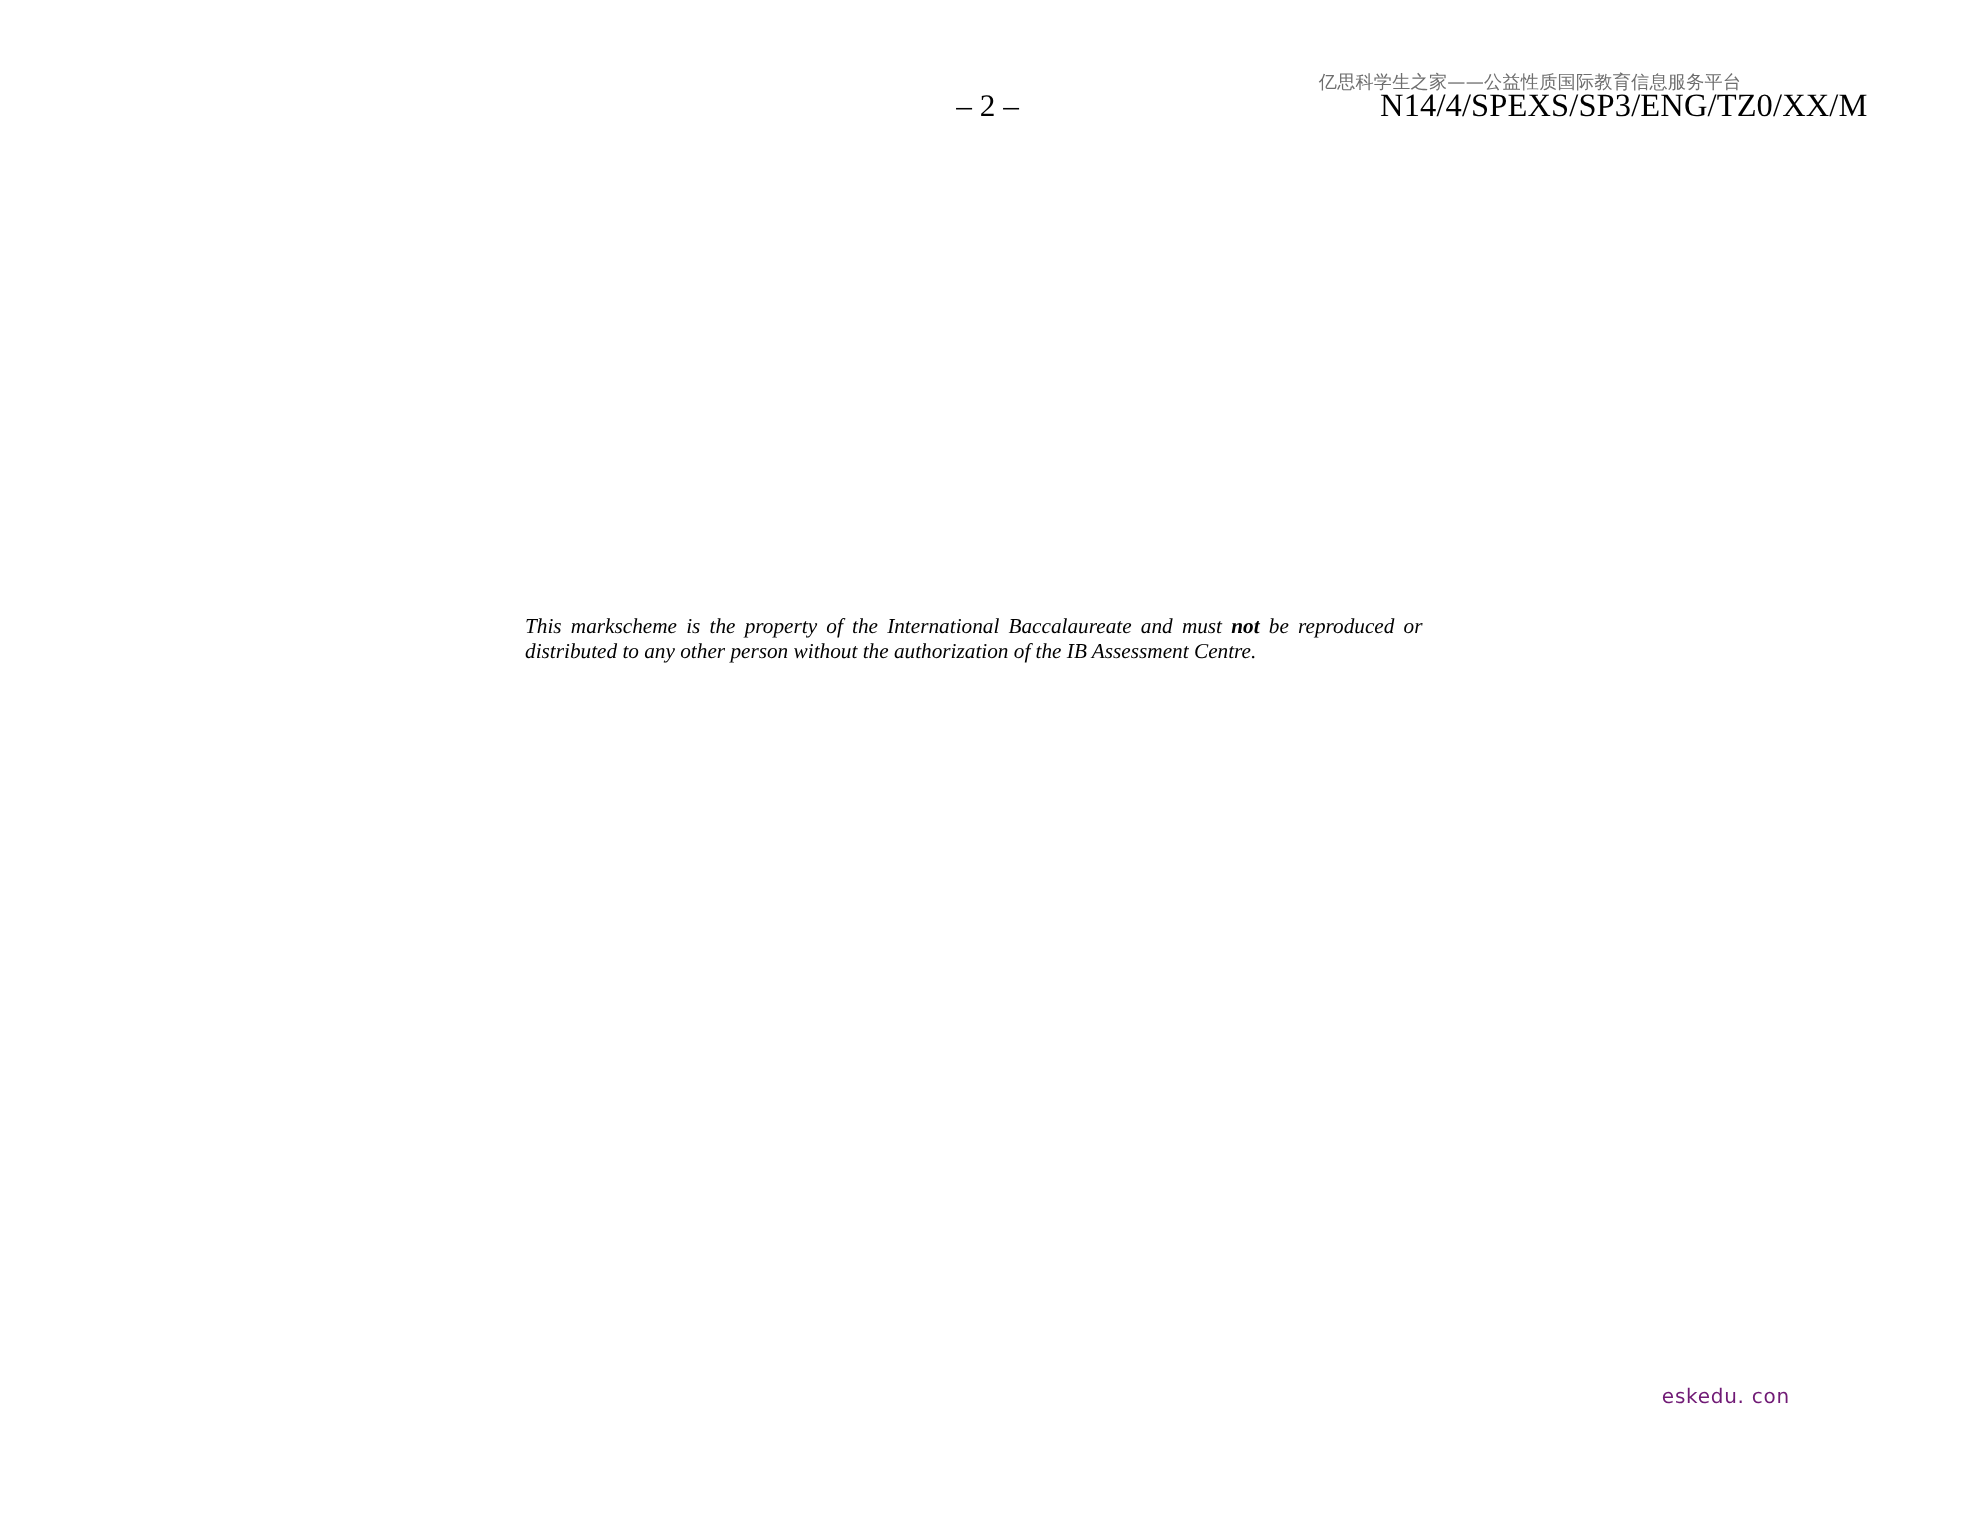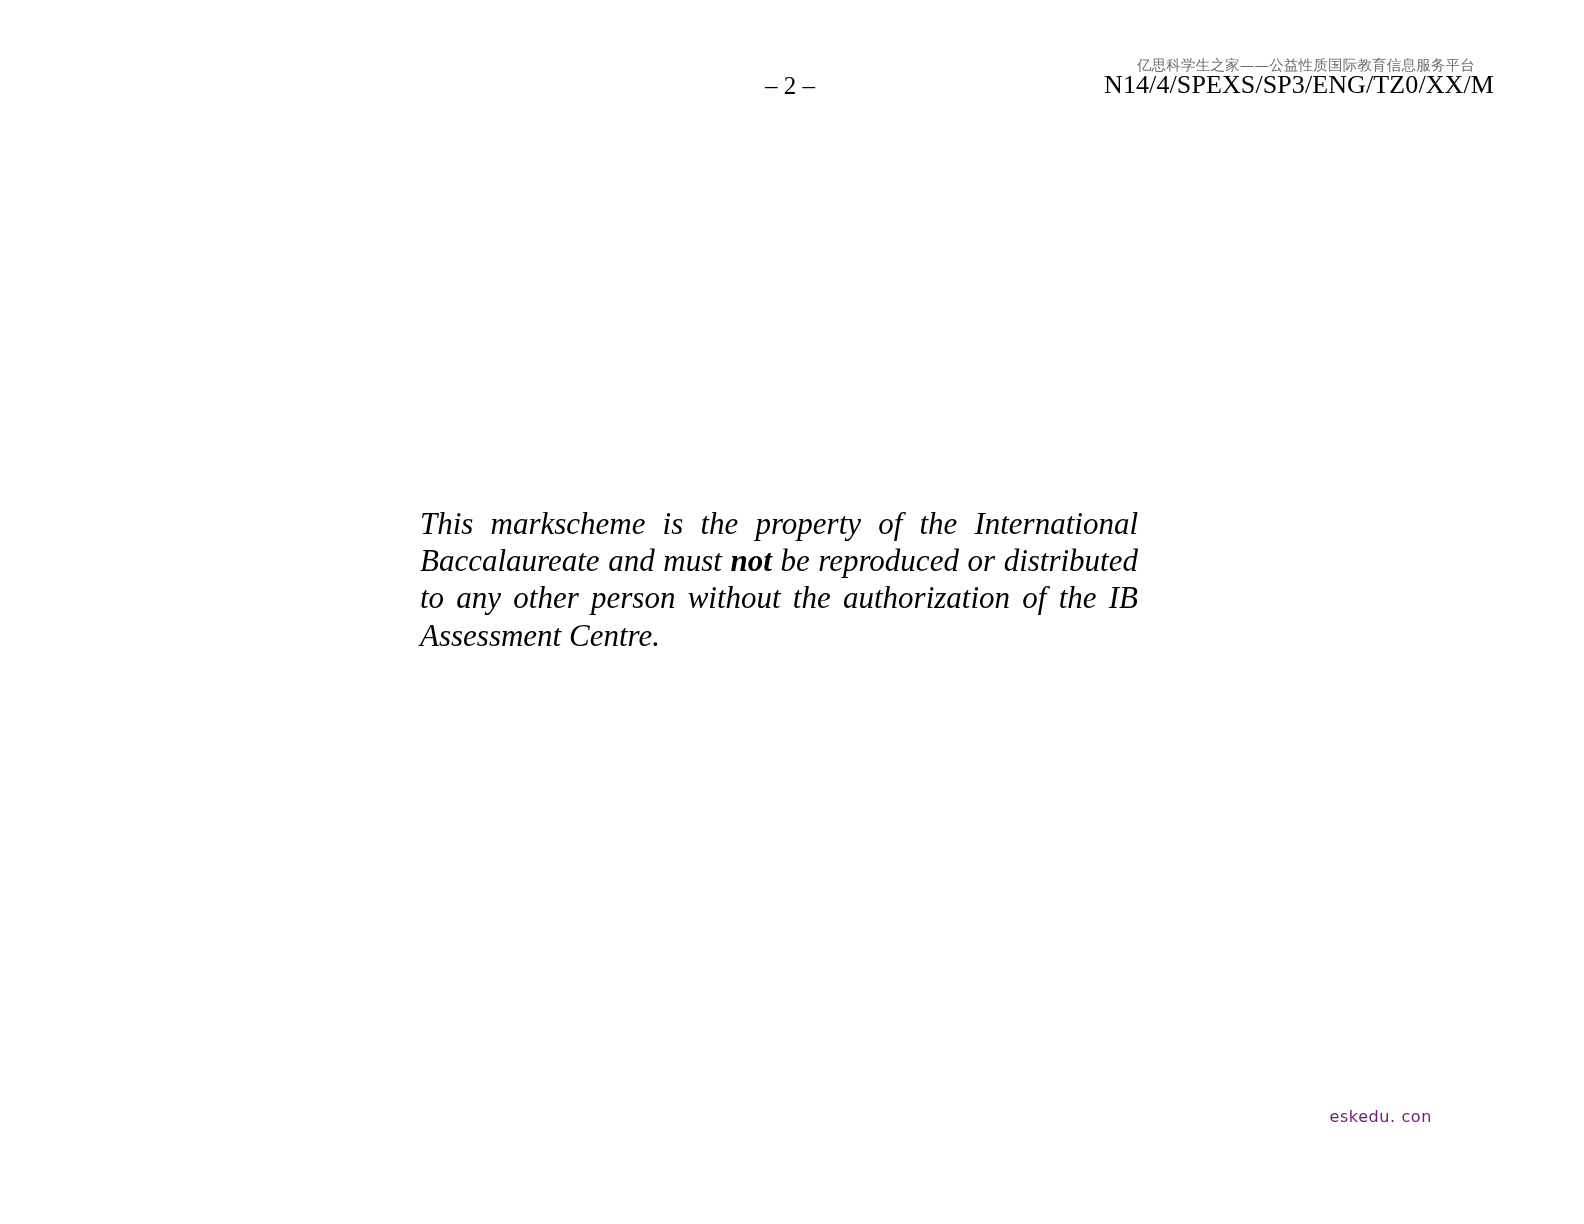--- a/index.html
+++ b/index.html
@@ -16,21 +16,21 @@
     font-family: "Liberation Serif", "DejaVu Serif", serif;
     color: #000000;
   }
 
   
   .site-banner {
     position: absolute;
     top: 56px;
     left: 1055px;
     width: 420px;
-    text-align: right;
+    text-align: left;
     font-family: "DejaVu Sans", sans-serif;
     font-size: 14.5px;
     color: #6e6e6e;
     letter-spacing: 0.2px;
     white-space: nowrap;
   }
 
   
   .page-number {
     position: absolute;
@@ -50,21 +50,21 @@
     white-space: nowrap;
     font-family: "Liberation Serif", "DejaVu Serif", serif;
   }
 
   
   .notice {
     position: absolute;
     top: 474px;
     left: 420px;
     width: 718px;
-    font-size: 31px;
+    font-size: 17px;
     line-height: 1.2;
     font-style: italic;
     text-align: justify;
     font-family: "Liberation Serif", "DejaVu Serif", serif;
   }
   .notice b {
     font-weight: bold;
     font-style: italic;
   }
 

